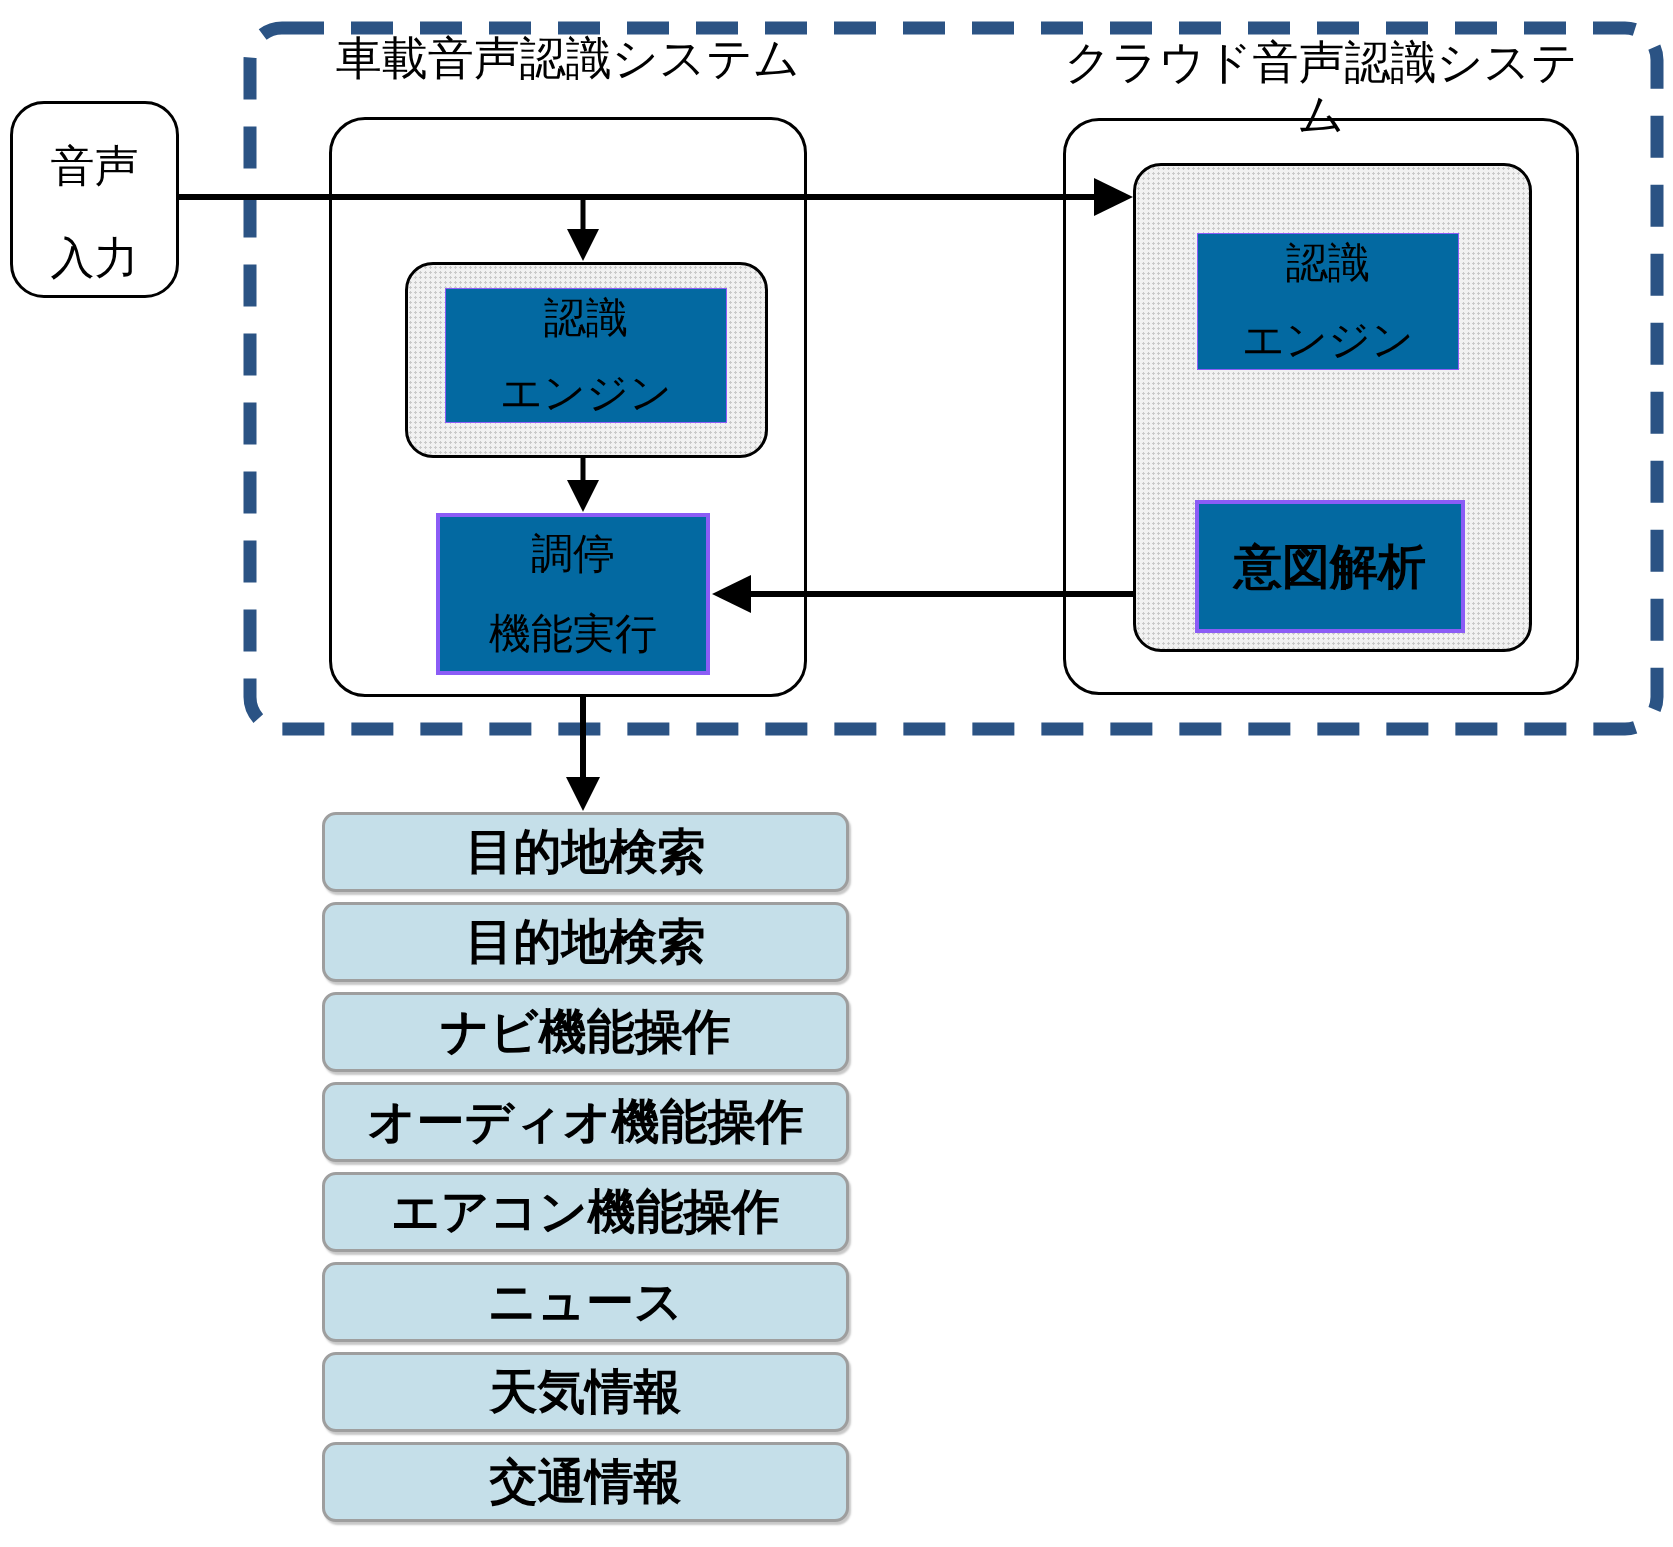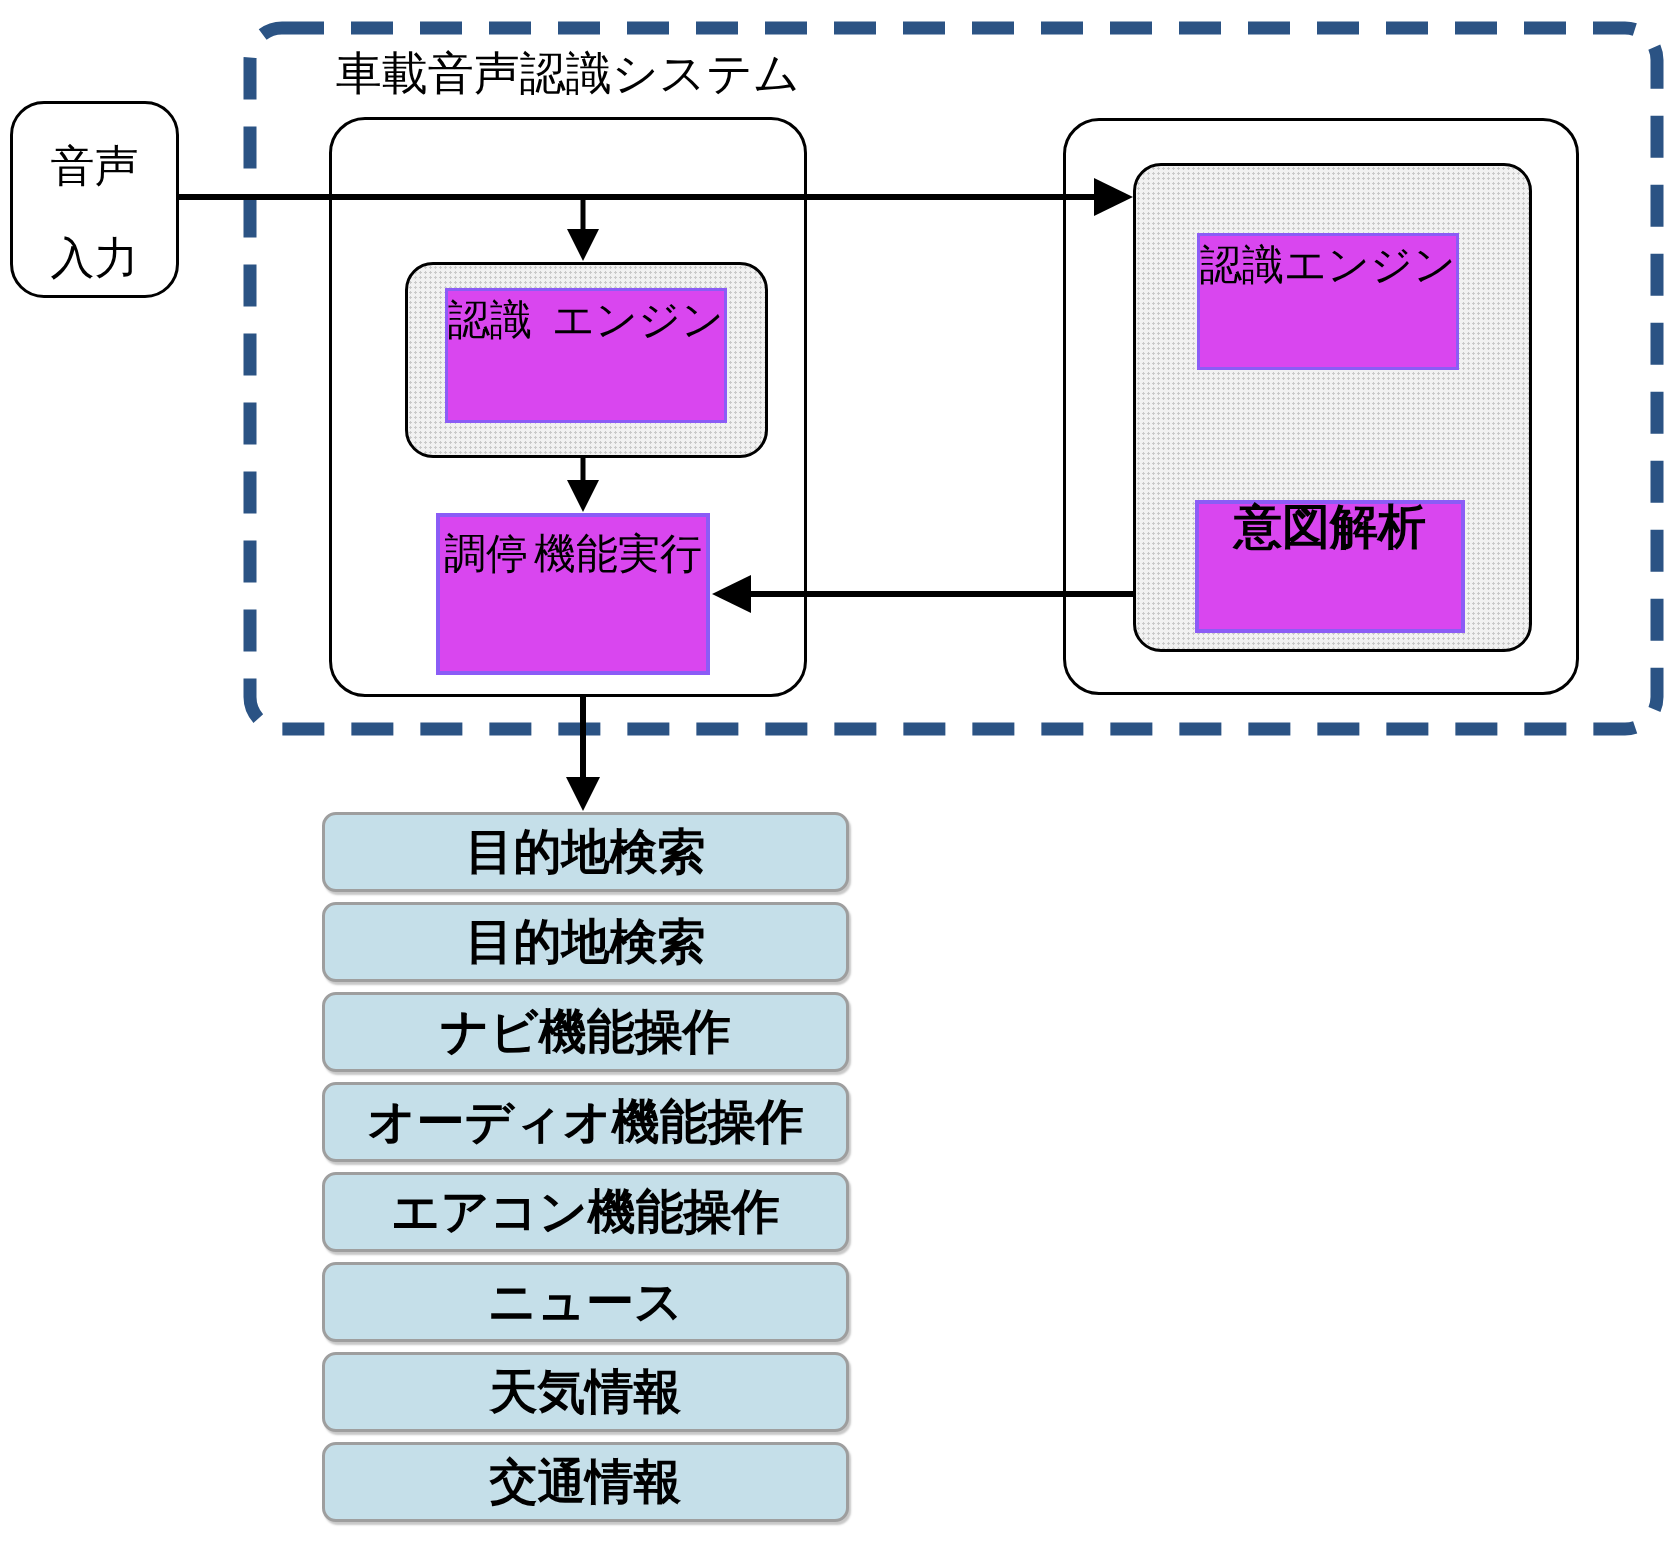--- a/index.html
+++ b/index.html
@@ -14,27 +14,27 @@
   
   .hatch-box{
     border:3px solid #000;border-radius:28px;z-index:2;
     background-color:#f1f1f1;
     background-image:radial-gradient(#c9c9c9 1.3px, transparent 1.4px);
     background-size:5px 5px;
   }
 
   
   .rect-box{
-    border:3px solid #8b5cf6;background:#d946ef;z-index:3;
-    display:flex;flex-direction:row;justify-content:space-between;
+    border:1px solid #8b5cf6;background:#0369a1;z-index:3;
+    display:flex;flex-direction:column;justify-content:space-between;
     text-align:center;font-size:42px;line-height:46px;
   }
   .rect-box .ln{display:block;}
 
-  .titles{font-size:46px;line-height:52px;text-align:center;z-index:2;margin-top:15px;}
+  .titles{font-size:46px;line-height:52px;text-align:center;z-index:2;}
 
   
   .input-box{
     border:3px solid #000;border-radius:34px;background:#fff;z-index:2;
     display:flex;flex-direction:column;justify-content:space-between;
     text-align:center;font-size:44px;line-height:48px;padding:38px 0 34px 0;
   }
 
   .intent{justify-content:center;font-weight:bold;font-size:48px;}
 
@@ -59,20 +59,21 @@
 <body>
 
 <div class="canvas">
 
   <div class="abs input-box" style="left:10px;top:101px;width:169px;height:197px;gap:44px;">
     <span class="ln">音声</span>
     <span class="ln">入力</span>
   </div>
 
   <div class="abs titles" style="left:329px;top:32px;width:478px;">車載音声認識システム</div>
+  <div class="abs titles" style="left:1063px;top:36px;width:516px;">クラウド音声認識システム</div>
 
   <div class="abs outer-box" style="left:329px;top:117px;width:478px;height:580px;"></div>
   <div class="abs hatch-box" style="left:405px;top:262px;width:363px;height:196px;"></div>
   <div class="abs rect-box" style="left:445px;top:288px;width:282px;height:135px;padding:6px 0;">
     <span class="ln">認識</span>
     <span class="ln">エンジン</span>
   </div>
   <div class="abs rect-box" style="left:436px;top:513px;width:274px;height:162px;border-width:4px;padding:14px 4px;">
     <span class="ln">調停</span>
     <span class="ln">機能実行</span>

